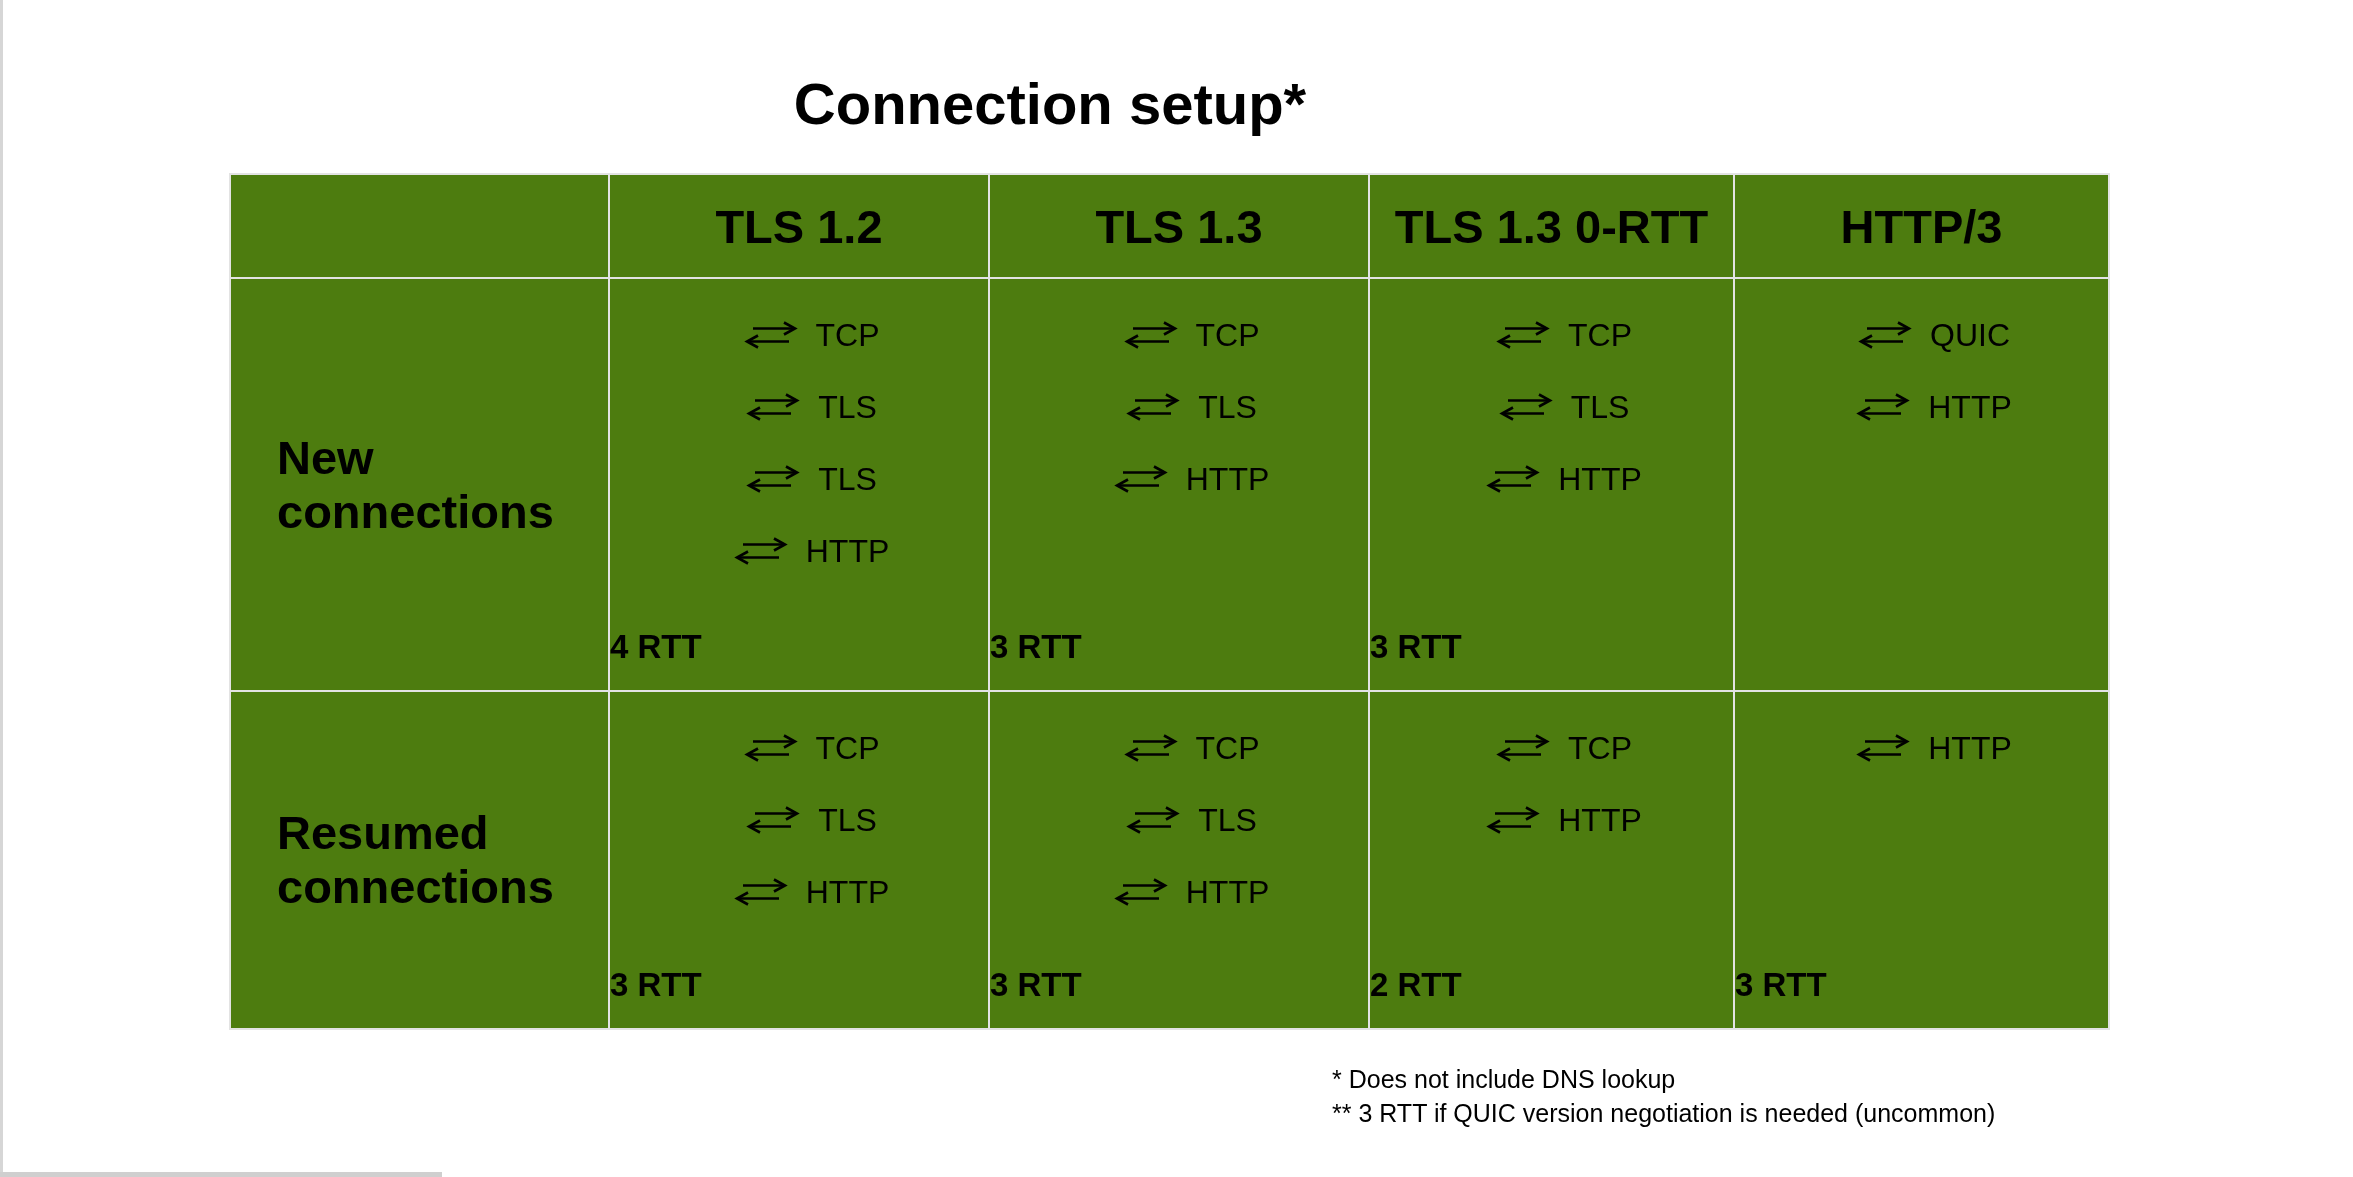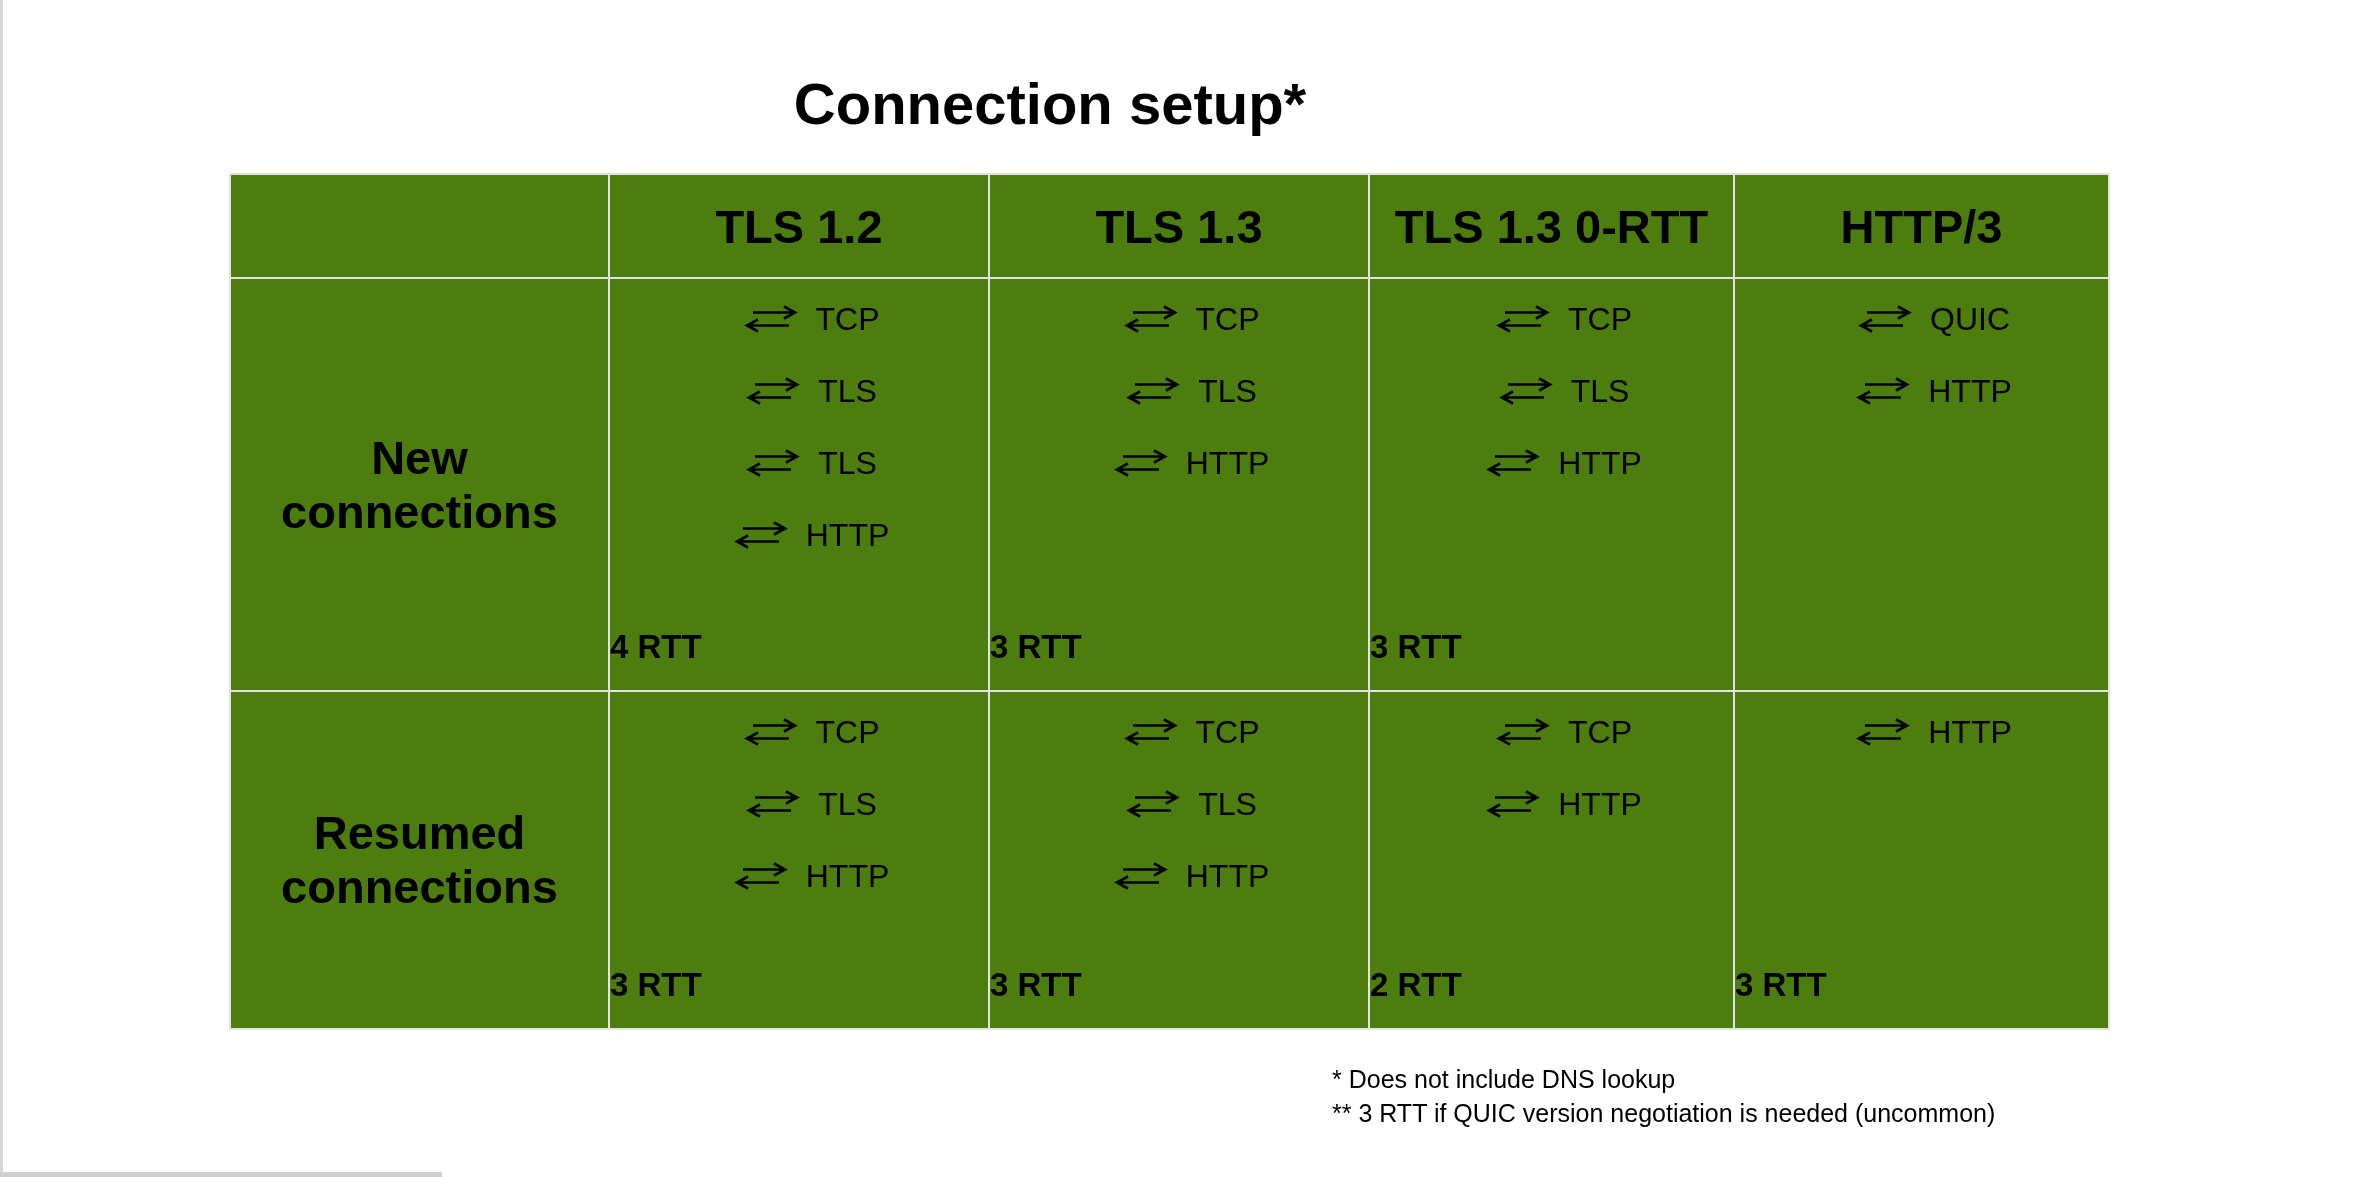--- a/index.html
+++ b/index.html
@@ -27,25 +27,25 @@
   .cell{
     box-sizing:border-box;display:flex;
     border-left:2px solid #e3e3e3;border-top:2px solid #e3e3e3;
     min-width:0;min-height:0;
   }
   .cell:nth-child(5n+1){border-left:none;}
   .cell:nth-child(-n+5){border-top:none;}
 
   .head{align-items:center;justify-content:center;font-size:47px;font-weight:700;}
   .rowlabel{
-    align-items:center;justify-content:center;text-align:center;
+    align-items:center;justify-content:center;text-align:left;
     font-size:47px;font-weight:700;line-height:54px;padding:0 46px;
   }
   .data{flex-direction:column;}
-  .steps{padding-top:4px;margin-left:24px;}
+  .steps{padding-top:20px;margin-left:24px;}
   .step{height:72px;display:flex;align-items:center;justify-content:center;gap:17px;font-size:32px;}
   .step svg{display:block;flex:0 0 auto;}
   .rtt{margin-top:auto;font-size:33px;font-weight:700;padding-bottom:24px;}
 
   .footnotes{position:absolute;left:1332px;top:1062px;font-size:25px;line-height:34px;}
 </style>
 </head>
 <body>
 
 <div class="edge-left"></div>

